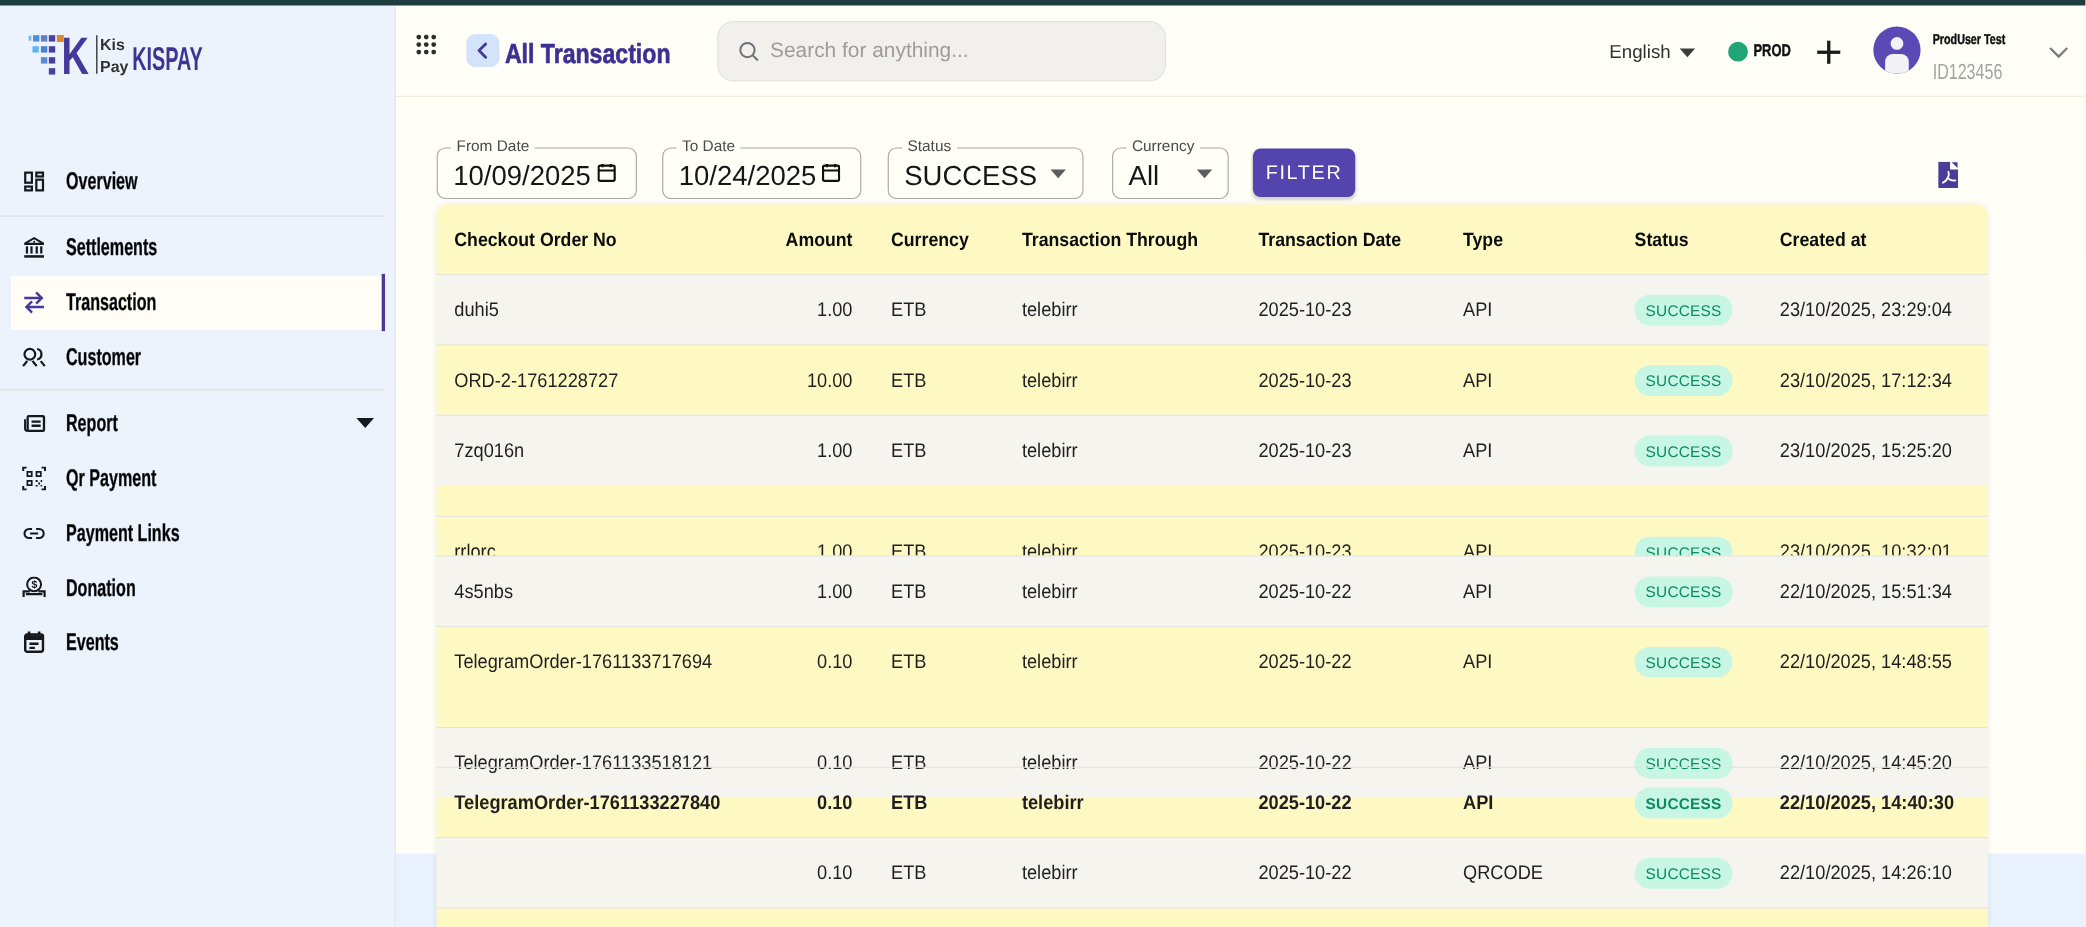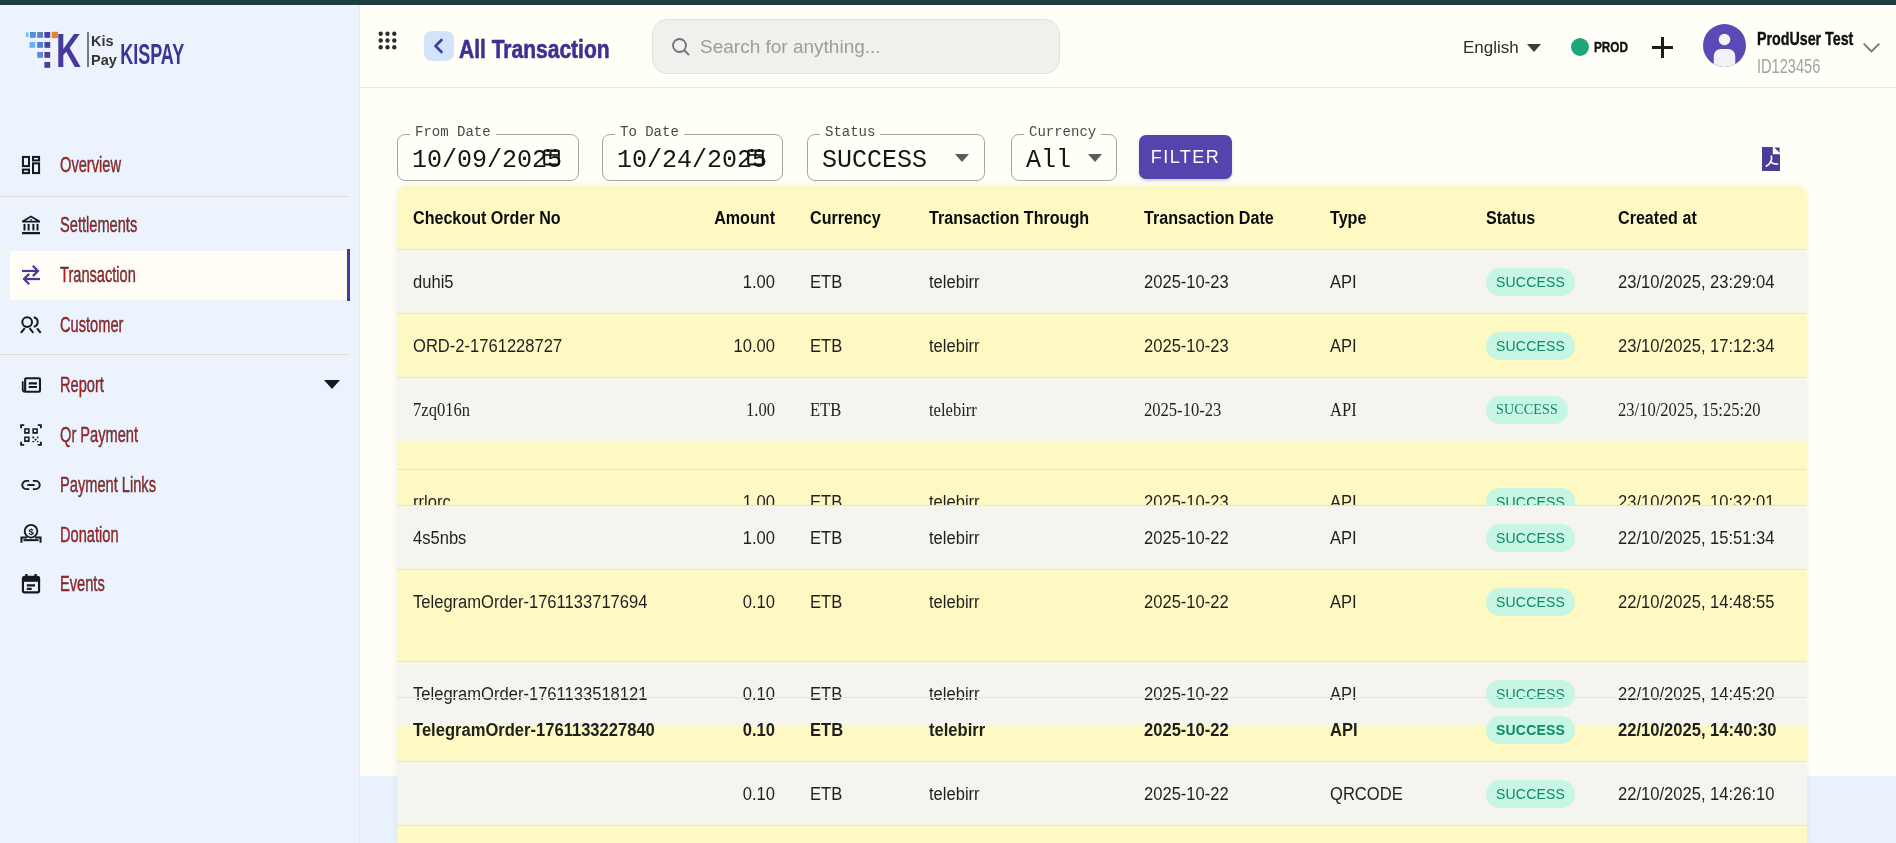--- a/index.html
+++ b/index.html
@@ -8,21 +8,21 @@
   .topstrip { position:absolute; left:0; top:0; width:1896px; height:5px; background:#1e3e3e; z-index:50; }
   .sidebar { position:absolute; left:0; top:5px; width:360px; height:838px; background:#ecf3fc; border-right:1px solid #e2e8ef; }
   .main { position:absolute; left:360px; top:5px; width:1536px; height:771px; background:#fffef7; }
   .hdr { position:absolute; left:360px; top:5px; width:1536px; height:83px; background:#fffef7; border-bottom:1px solid #eceade; }
   .cond { display:inline-block; transform-origin:left center; white-space:nowrap; }
 
   
   .logo { position:absolute; left:26px; top:26px; }
   .navitem { position:absolute; left:0; width:360px; height:50px; }
   .navitem .ic { position:absolute; left:20px; top:50%; transform:translateY(-50%); width:22px; height:22px; }
-  .navitem .lbl { position:absolute; left:60px; top:50%; transform:translateY(-50%); font-weight:400; font-size:22px; color:#b91c1c; -webkit-text-stroke:0.4px #2b333e; }
+  .navitem .lbl { position:absolute; left:60px; top:50%; transform:translateY(-50%); font-weight:700; font-size:22px; color:#000000; -webkit-text-stroke:0.4px #2b333e; }
   .navitem .lbl span { display:inline-block; transform:scaleX(0.665); transform-origin:left center; white-space:nowrap; }
   .navdiv { position:absolute; left:0px; width:350px; height:1px; background:#dfddd6; }
   .active-item { position:absolute; left:10px; top:251px; width:340px; height:49px; background:#fffdf6; }
   .active-bar { position:absolute; left:347px; top:249px; width:3px; height:52px; background:#453a9c; }
 
   
   .gridicon { position:absolute; left:378px; top:31px; width:19px; height:19px; }
   .backbtn { position:absolute; left:424px; top:31px; width:30px; height:30px; background:#d3e3fb; border-radius:8px; }
   .backbtn svg { position:absolute; left:6px; top:6px; }
   .pagetitle { position:absolute; left:459px; top:35px; font-size:25px; font-weight:700; color:#3b3193; -webkit-text-stroke:0.6px #3b3193; }
@@ -30,26 +30,26 @@
   .searchbox svg { position:absolute; left:16px; top:15px; }
   .searchbox .ph { position:absolute; left:47px; top:16px; font-size:19px; color:#9c9c98; }
   .lang { position:absolute; left:1463px; top:38px; font-size:17px; color:#2f2f2f; }
   .lang-caret { position:absolute; left:1527px; top:44px; width:0; height:0; border-left:7px solid transparent; border-right:7px solid transparent; border-top:8px solid #3c3c3c; }
   .proddot { position:absolute; left:1571px; top:38px; width:18px; height:18px; border-radius:50%; background:#20a579; }
   .prodlbl { position:absolute; left:1594px; top:38px; font-size:15.5px; font-weight:700; color:#101010; -webkit-text-stroke:0.4px #101010; }
   .plus { position:absolute; left:1652px; top:37px; width:21px; height:21px; }
   .plus:before { content:""; position:absolute; left:0; top:9px; width:21px; height:2.6px; background:#1c1c1c; }
   .plus:after { content:""; position:absolute; left:9px; top:0; width:2.6px; height:21px; background:#1c1c1c; }
   .avatar { position:absolute; left:1703px; top:24px; width:43px; height:43px; border-radius:50%; background:#5a4ab6; overflow:hidden; }
-  .uname { position:absolute; left:1757px; top:28px; font-size:19px; font-weight:700; color:#101010; -webkit-text-stroke:0.4px #101010; }
+  .uname { position:absolute; left:1757px; top:28px; font-size:13px; font-weight:700; color:#101010; -webkit-text-stroke:0.4px #101010; }
   .uid { position:absolute; left:1757px; top:55px; font-size:20px; color:#a3a3a3; }
   .uchev { position:absolute; left:1862px; top:41px; }
 
   
-  .fbox { position:absolute; top:134px; height:47px; border:1px solid #a6a6a6; border-radius:8px; background:transparent;font-family:Liberation Mono, monospace; }
+  .fbox { position:absolute; top:134px; height:47px; border:1px solid #a6a6a6; border-radius:8px; background:transparent; }
   .fbox .flabel { position:absolute; top:-11px; font-size:14px; color:#4a4a4a; background:#fffef7; padding:0 5px; }
   .fbox .fval { position:absolute; left:14px; top:11px; font-size:25px; color:#161616; }
   .fcaret { position:absolute; width:0; height:0; border-left:7px solid transparent; border-right:7px solid transparent; border-top:8px solid #5c5c5c; }
   .filterbtn { position:absolute; left:1139px; top:135px; width:93px; height:44px; background:#5444ad; border-radius:7px; color:#fff; font-size:18px; letter-spacing:1.5px; text-align:center; line-height:44px; box-shadow:0 2px 3px rgba(0,0,0,0.18); }
   .pdficon { position:absolute; left:1762px; top:147px; }
 
   
   .card { position:absolute; left:397px; top:186px; width:1410px; height:657px; background:#fef9c3; border-radius:10px 10px 0 0; box-shadow:0 0 6px rgba(0,0,0,0.07); }
   .thead { position:absolute; left:0; top:0; width:1410px; height:63px; }
   .trow { position:absolute; left:0; width:1410px; height:64px; border-top:1px solid #e3e3df; }
@@ -296,21 +296,21 @@
     <div class="trow" style="top:127px;">
       <div class="cell c1">ORD-2-1761228727</div>
       <div class="cell c2">10.00</div>
       <div class="cell c3">ETB</div>
       <div class="cell c4">telebirr</div>
       <div class="cell c5">2025-10-23</div>
       <div class="cell c6">API</div>
       <div class="cell c7"><span class="badge">SUCCESS</span></div>
       <div class="cell c8">23/10/2025, 17:12:34</div>
     </div>
-    <div class="trow odd" style="top:191px;font-family:Liberation Serif, serif;">
+    <div class="trow odd" style="top:191px;">
       <div class="cell c1">7zq016n</div>
       <div class="cell c2">1.00</div>
       <div class="cell c3">ETB</div>
       <div class="cell c4">telebirr</div>
       <div class="cell c5">2025-10-23</div>
       <div class="cell c6">API</div>
       <div class="cell c7"><span class="badge">SUCCESS</span></div>
       <div class="cell c8">23/10/2025, 15:25:20</div>
     </div>
     <div class="trow" style="top:255px;margin-top:28px;">

